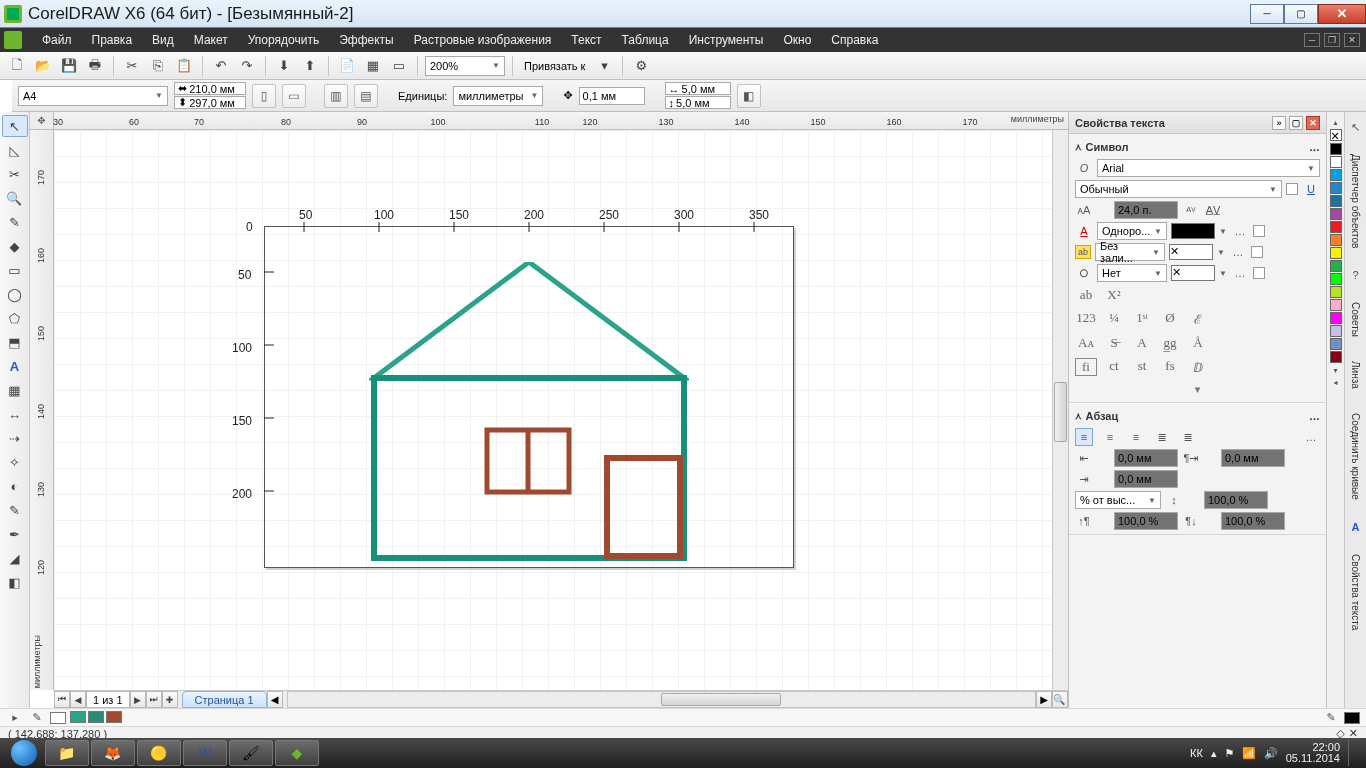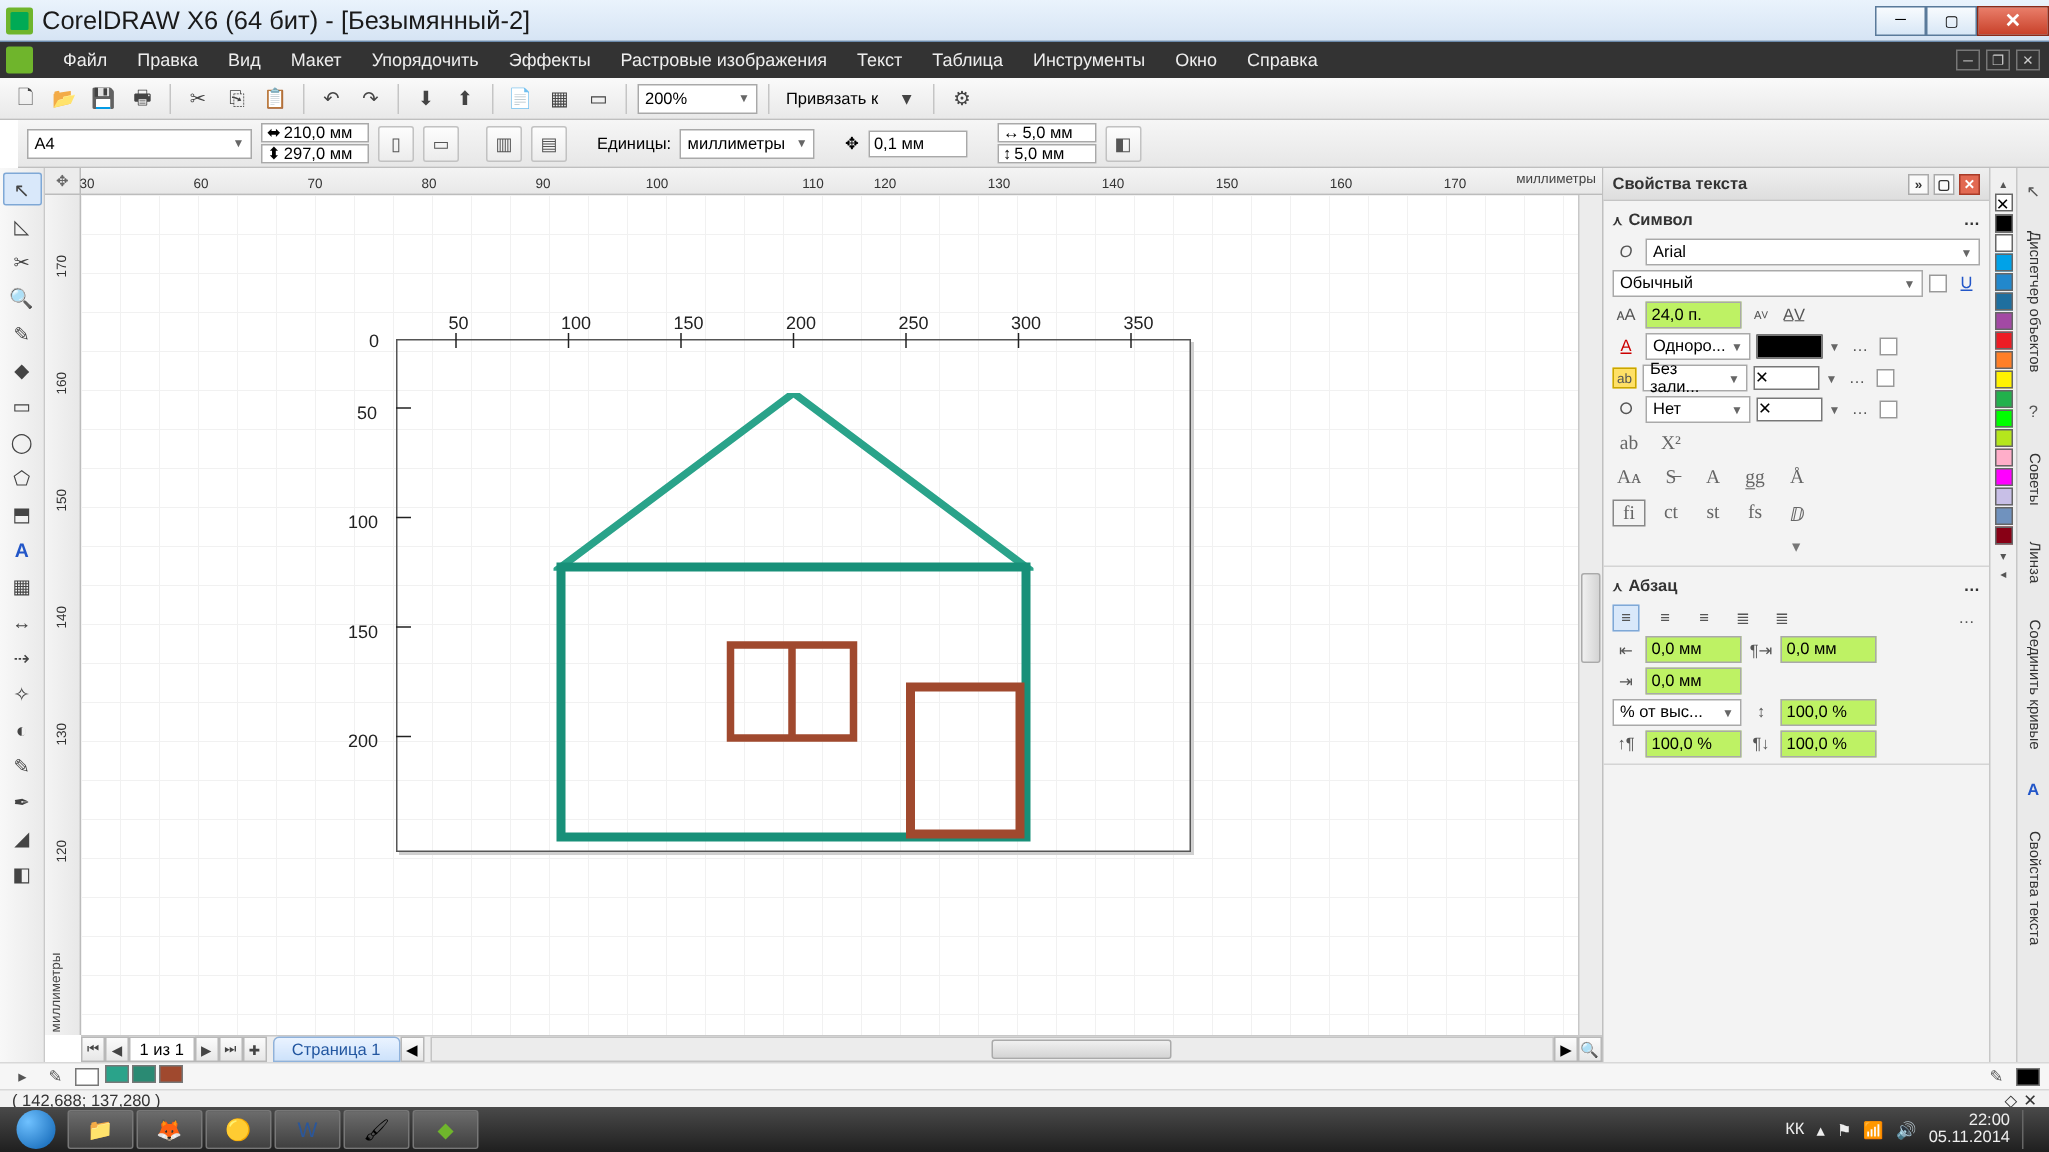--- a/index.html
+++ b/index.html
@@ -93,21 +93,21 @@
 .dock-section-hdr { display:flex; align-items:center; font-weight:bold; color:#333; padding:3px 0;}
 .dock-section-hdr .chev { margin-right:4px; font-size:9px; }
 .dock-row { display:flex; align-items:center; gap:4px; }
 .dock-combo { flex:1; height:18px; border:1px solid #a9a9a9; background:#fff; display:flex; align-items:center; padding:0 4px; font-size:11px;}
 .dock-combo .dd{ margin-left:auto; font-size:8px; color:#666;}
 .swatch { width:44px; height:16px; border:1px solid #777; background:#000; }
 .icon-sm { width:18px; height:18px; display:flex; align-items:center; justify-content:center; font-size:11px; color:#555;}
 .chk { width:12px; height:12px; border:1px solid #999; background:#fff; }
 .stylebtns { display:flex; gap:6px; padding:2px 0;}
 .stylebtns span{ width:22px; text-align:center; font-size:13px; color:#666; font-family: Georgia, serif;}
-.spin2 { width:64px; height:18px; border:1px solid #a9a9a9; background:#bef264; font-size:10px; padding:0 3px; display:flex; align-items:center;}
+.spin2 { width:64px; height:18px; border:1px solid #a9a9a9; background:#737373; font-size:10px; padding:0 3px; display:flex; align-items:center;margin-left:17px;}
 .right-tabs { width:22px; background:#eaeaea; border-left:1px solid #c7c7c7; display:flex; flex-direction:column; align-items:center; padding-top:6px; gap:12px;}
 .right-tab-lbl { writing-mode:vertical-rl; font-size:10px; color:#333; padding:6px 0;}
 
 
 .palette-strip { width:18px; background:#f0f0f0; border-left:1px solid #c7c7c7; display:flex; flex-direction:column; align-items:center; padding-top:4px;}
 .palette-strip .sw { width:12px; height:12px; margin:1px 0; border:1px solid #666;}
 .palette-strip .nav { height:12px; font-size:8px; color:#555; display:flex; align-items:center; justify-content:center; width:100%;}
 
 
 .swatch-row { height:18px; display:flex; align-items:center; padding:0 6px; gap:4px; background:#f6f6f6; border-top:1px solid #d8d8d8;}
@@ -261,21 +261,21 @@
     <div class="tool">◢</div>
     <div class="tool">◧</div>
   </div>
 
   <div class="canvas-wrap">
     <div class="ruler-corner">✥</div>
     <div class="ruler-h">
       <span class="ruler-unit">миллиметры</span>
     <span class="ruler-lbl-h" style="left: 4px;">30</span>
         <span class="ruler-lbl-h" style="left: 80px;">60</span>
-        <span class="ruler-lbl-h" style="left: 156px;">70</span>
+        <span class="ruler-lbl-h" style="left: 145px;">70</span>
         <span class="ruler-lbl-h" style="left: 232px;">80</span>
         <span class="ruler-lbl-h" style="left: 308px;">90</span>
         <span class="ruler-lbl-h" style="left: 384px;">100</span>
         <span class="ruler-lbl-h" style="left: 460px; margin-left: 28px;">110</span>
         <span class="ruler-lbl-h" style="left: 536px;">120</span>
         <span class="ruler-lbl-h" style="left: 612px;">130</span>
         <span class="ruler-lbl-h" style="left: 688px;">140</span>
         <span class="ruler-lbl-h" style="left: 764px;">150</span>
         <span class="ruler-lbl-h" style="left: 840px;">160</span>
         <span class="ruler-lbl-h" style="left: 916px;">170</span>
@@ -428,20 +428,27 @@
             <span class="dd">▼</span>
           </div>
         <div class="swatch" style="background:#fff">✕</div>
           <span class="dd" style="font-size:8px;color:#666">▼</span>
         <span class="icon-sm">…</span>
         <div class="chk"></div>
       </div>
       <div class="stylebtns">
         <span>ab</span>
         <span>X²</span>
+      </div>
+      <div class="stylebtns">
+        <span>123</span>
+        <span>¼</span>
+        <span>1ˢᵗ</span>
+        <span>Ø</span>
+        <span>ℰ</span>
       </div>
       <div class="stylebtns">
         <span>Aᴀ</span>
         <span>S̶</span>
         <span>A</span>
         <span>g̲g</span>
         <span>Å</span>
       </div>
       <div class="stylebtns">
         <span style="border:1px solid #888;padding:0 2px">fi</span>

